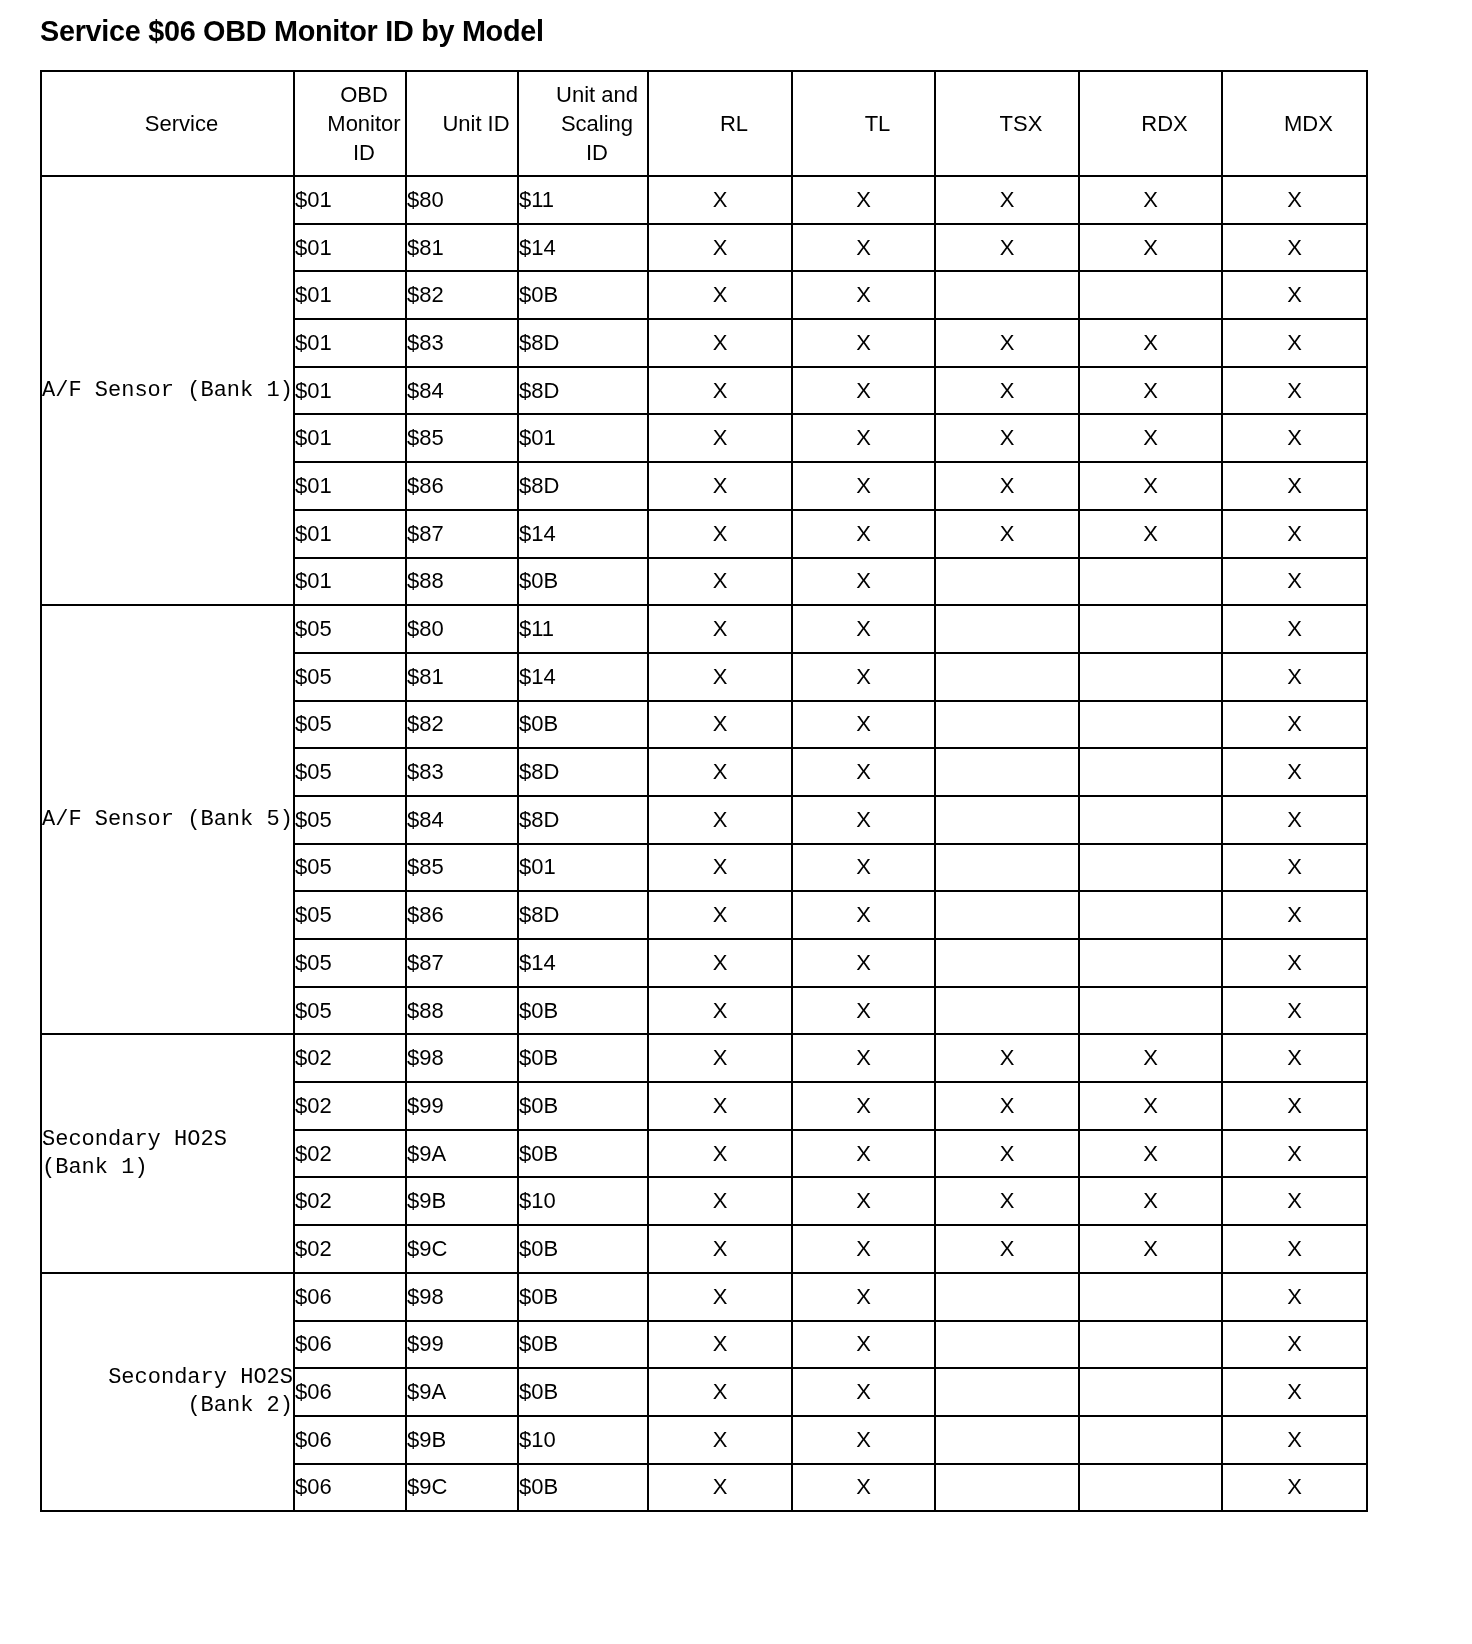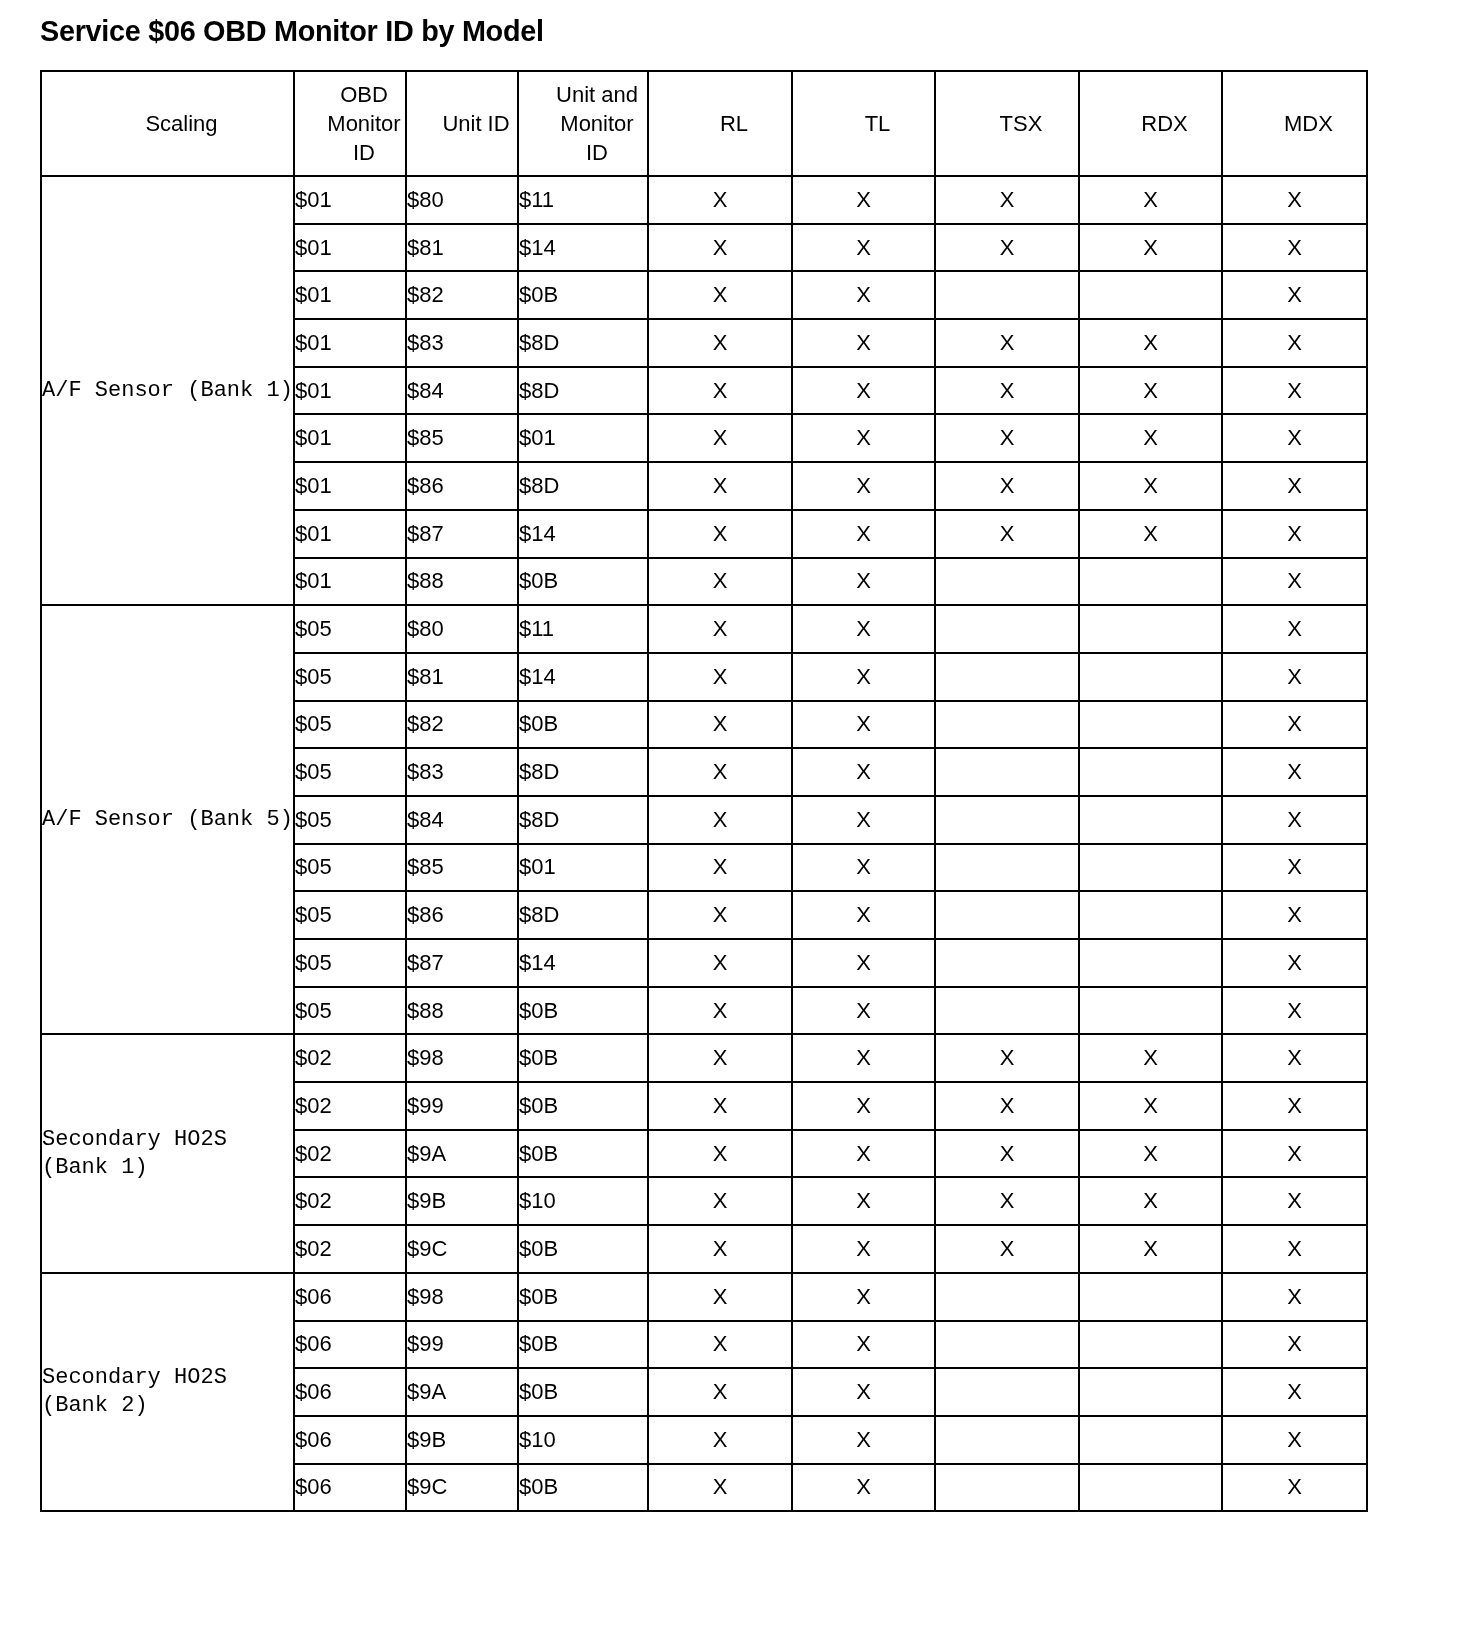--- a/index.html
+++ b/index.html
@@ -44,24 +44,24 @@
       <col style="width:112px">
       <col style="width:111px">
     <col style="width:144px">
       <col style="width:143px">
       <col style="width:144px">
       <col style="width:143px">
       <col style="width:145px">
   </colgroup>
   <thead>
     <tr>
-      <th>Scaling</th>
+      <th>Service</th>
       <th class="sep"><span style="display:inline-block;width:80px">OBD Monitor ID</span></th>
       <th>Unit ID</th>
-      <th class="sep"><span style="display:inline-block;width:100px">Unit and Monitor ID</span></th>
+      <th class="sep"><span style="display:inline-block;width:100px">Unit and Scaling ID</span></th>
       <th>RL</th>
       <th>TL</th>
       <th>TSX</th>
       <th class="sep">RDX</th>
       <th>MDX</th>
     </tr>
   </thead>
   <tbody id="table-body">
       <tr>
         <td class="monitor" rowspan="9">A/F Sensor (Bank 1)</td>
@@ -290,21 +290,21 @@
         <td class="code sep">$02</td>
         <td class="code">$9C</td>
         <td class="code sep">$0B</td>
         <td class="mark">X</td>
         <td class="mark">X</td>
         <td class="mark">X</td>
         <td class="mark sep">X</td>
         <td class="mark">X</td>
       </tr>
       <tr>
-        <td class="monitor" rowspan="5" style="padding-right: 50px;">Secondary HO2S (Bank 2)</td>
+        <td class="monitor" rowspan="5" style=" text-align: right;">Secondary HO2S (Bank 2)</td>
         <td class="code sep">$06</td>
         <td class="code">$98</td>
         <td class="code sep">$0B</td>
         <td class="mark">X</td>
         <td class="mark">X</td>
         <td class="mark"></td>
         <td class="mark sep"></td>
         <td class="mark">X</td>
       </tr>
       <tr>

